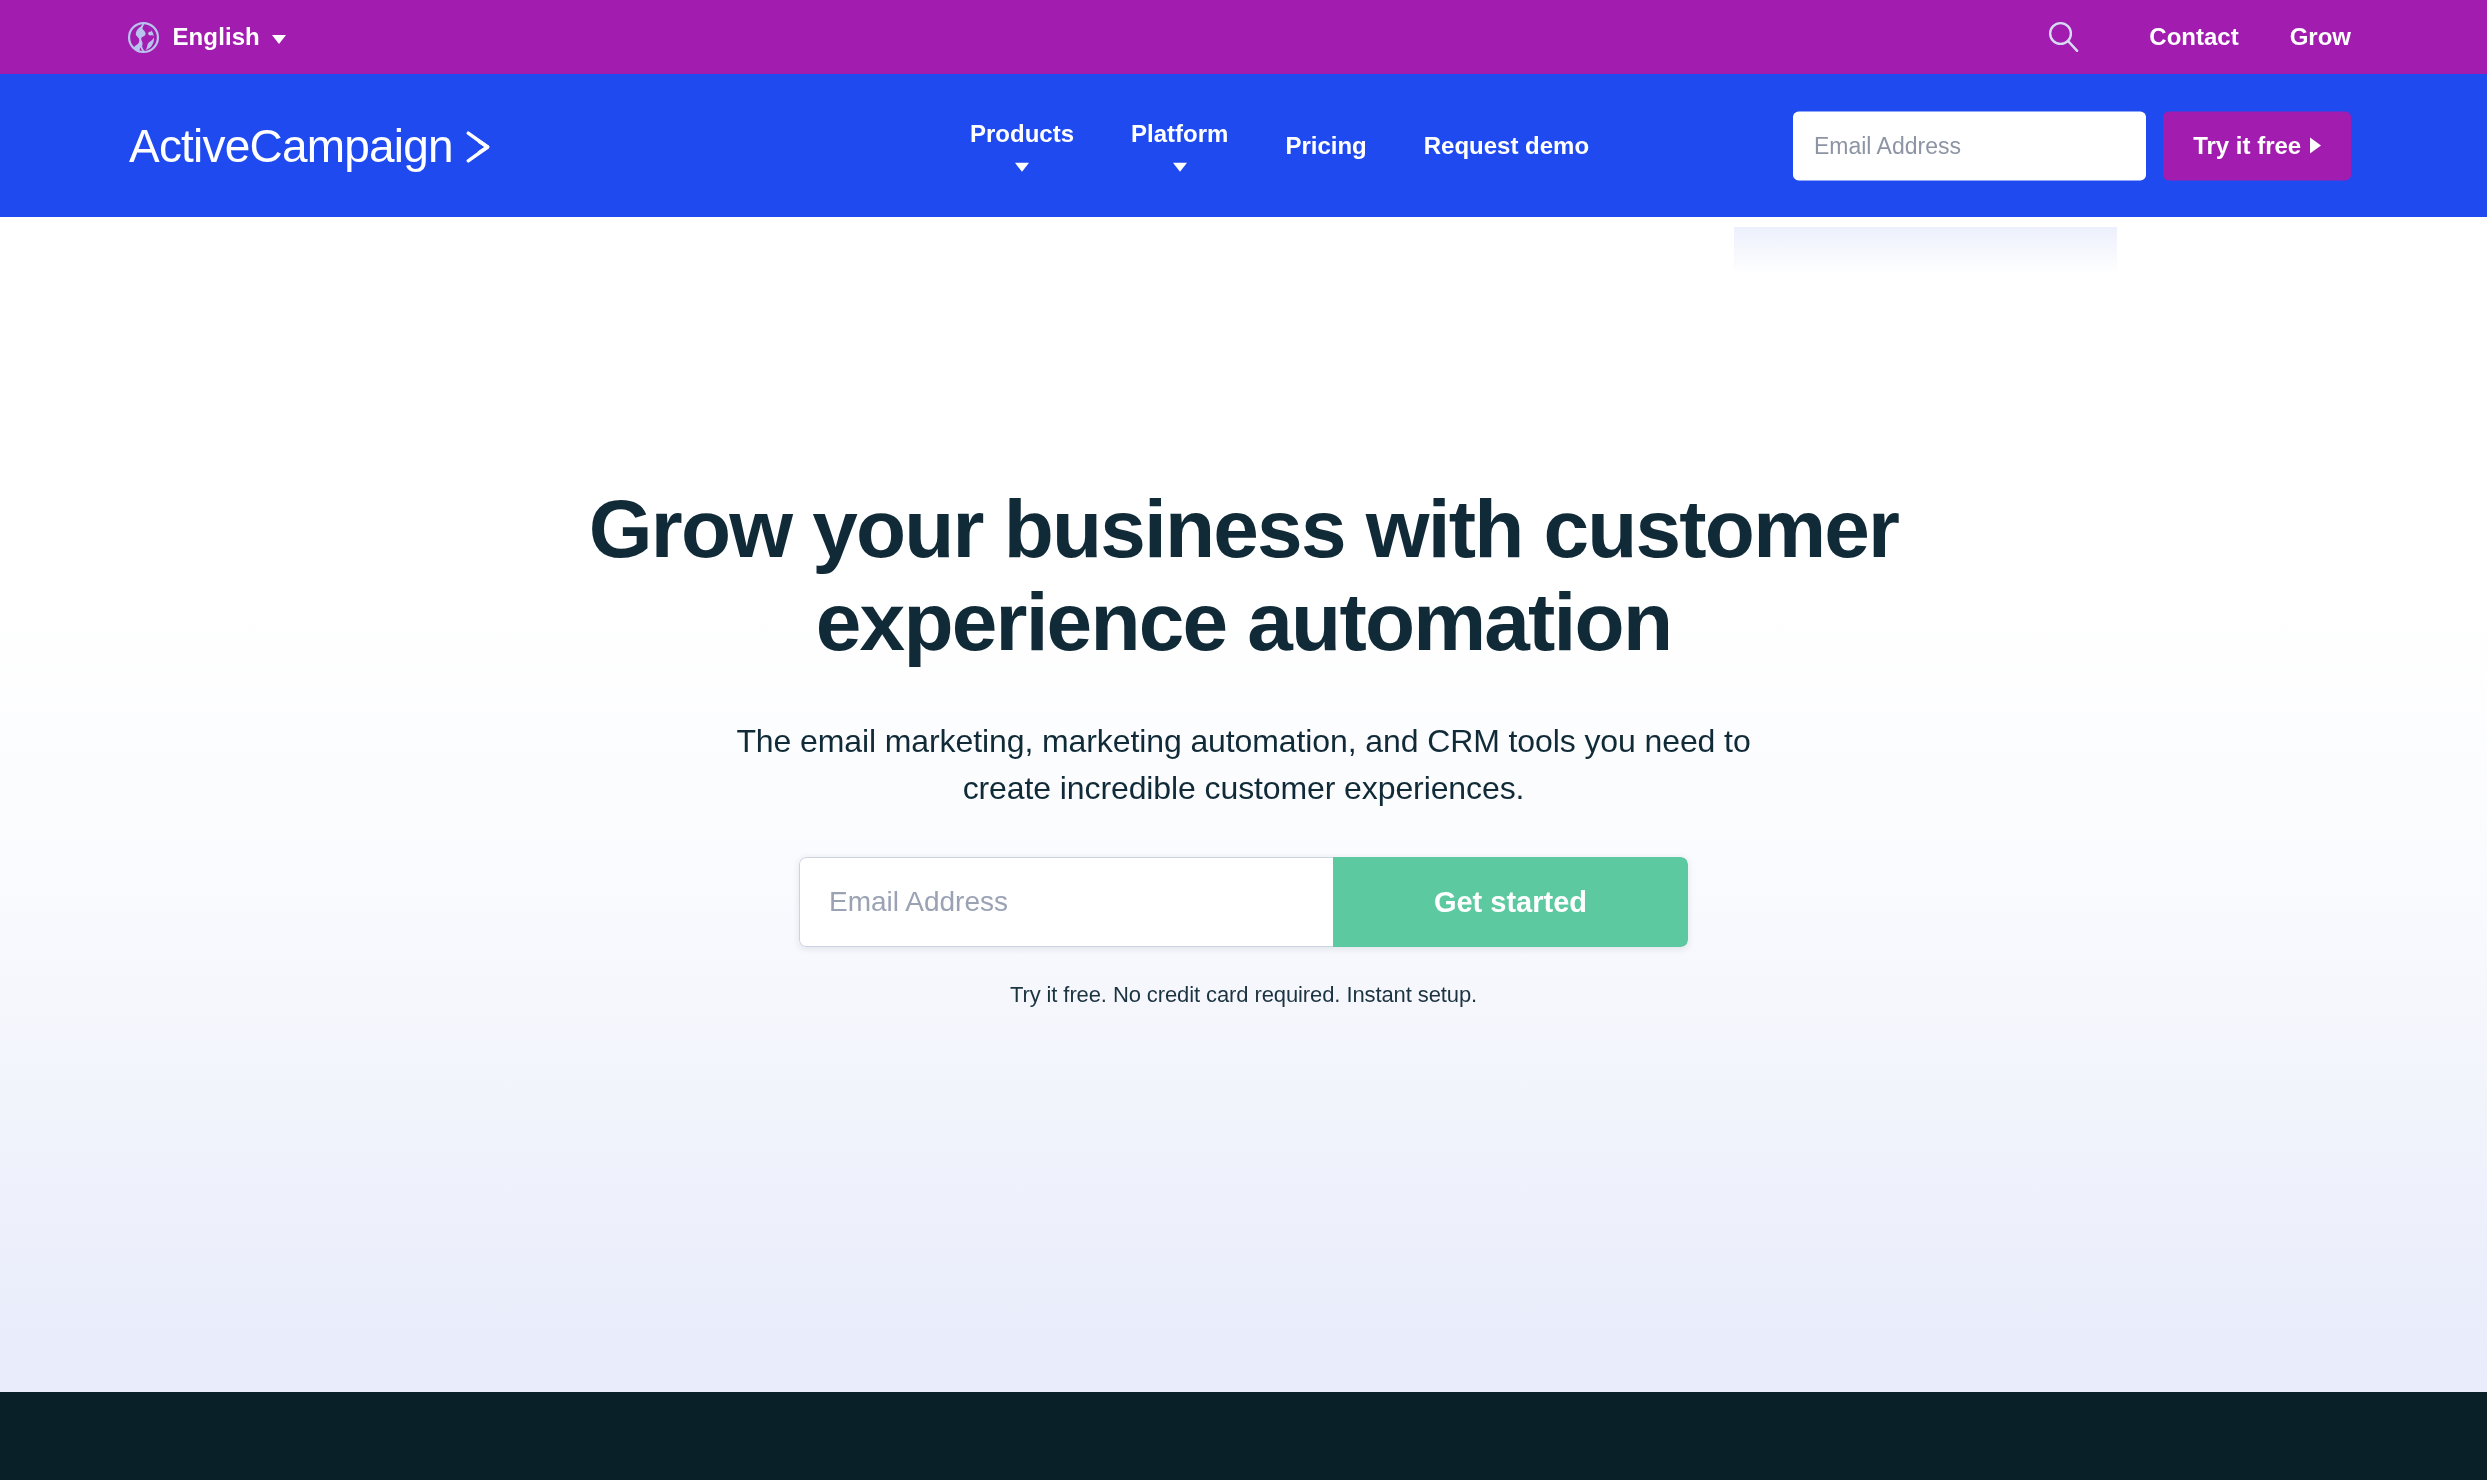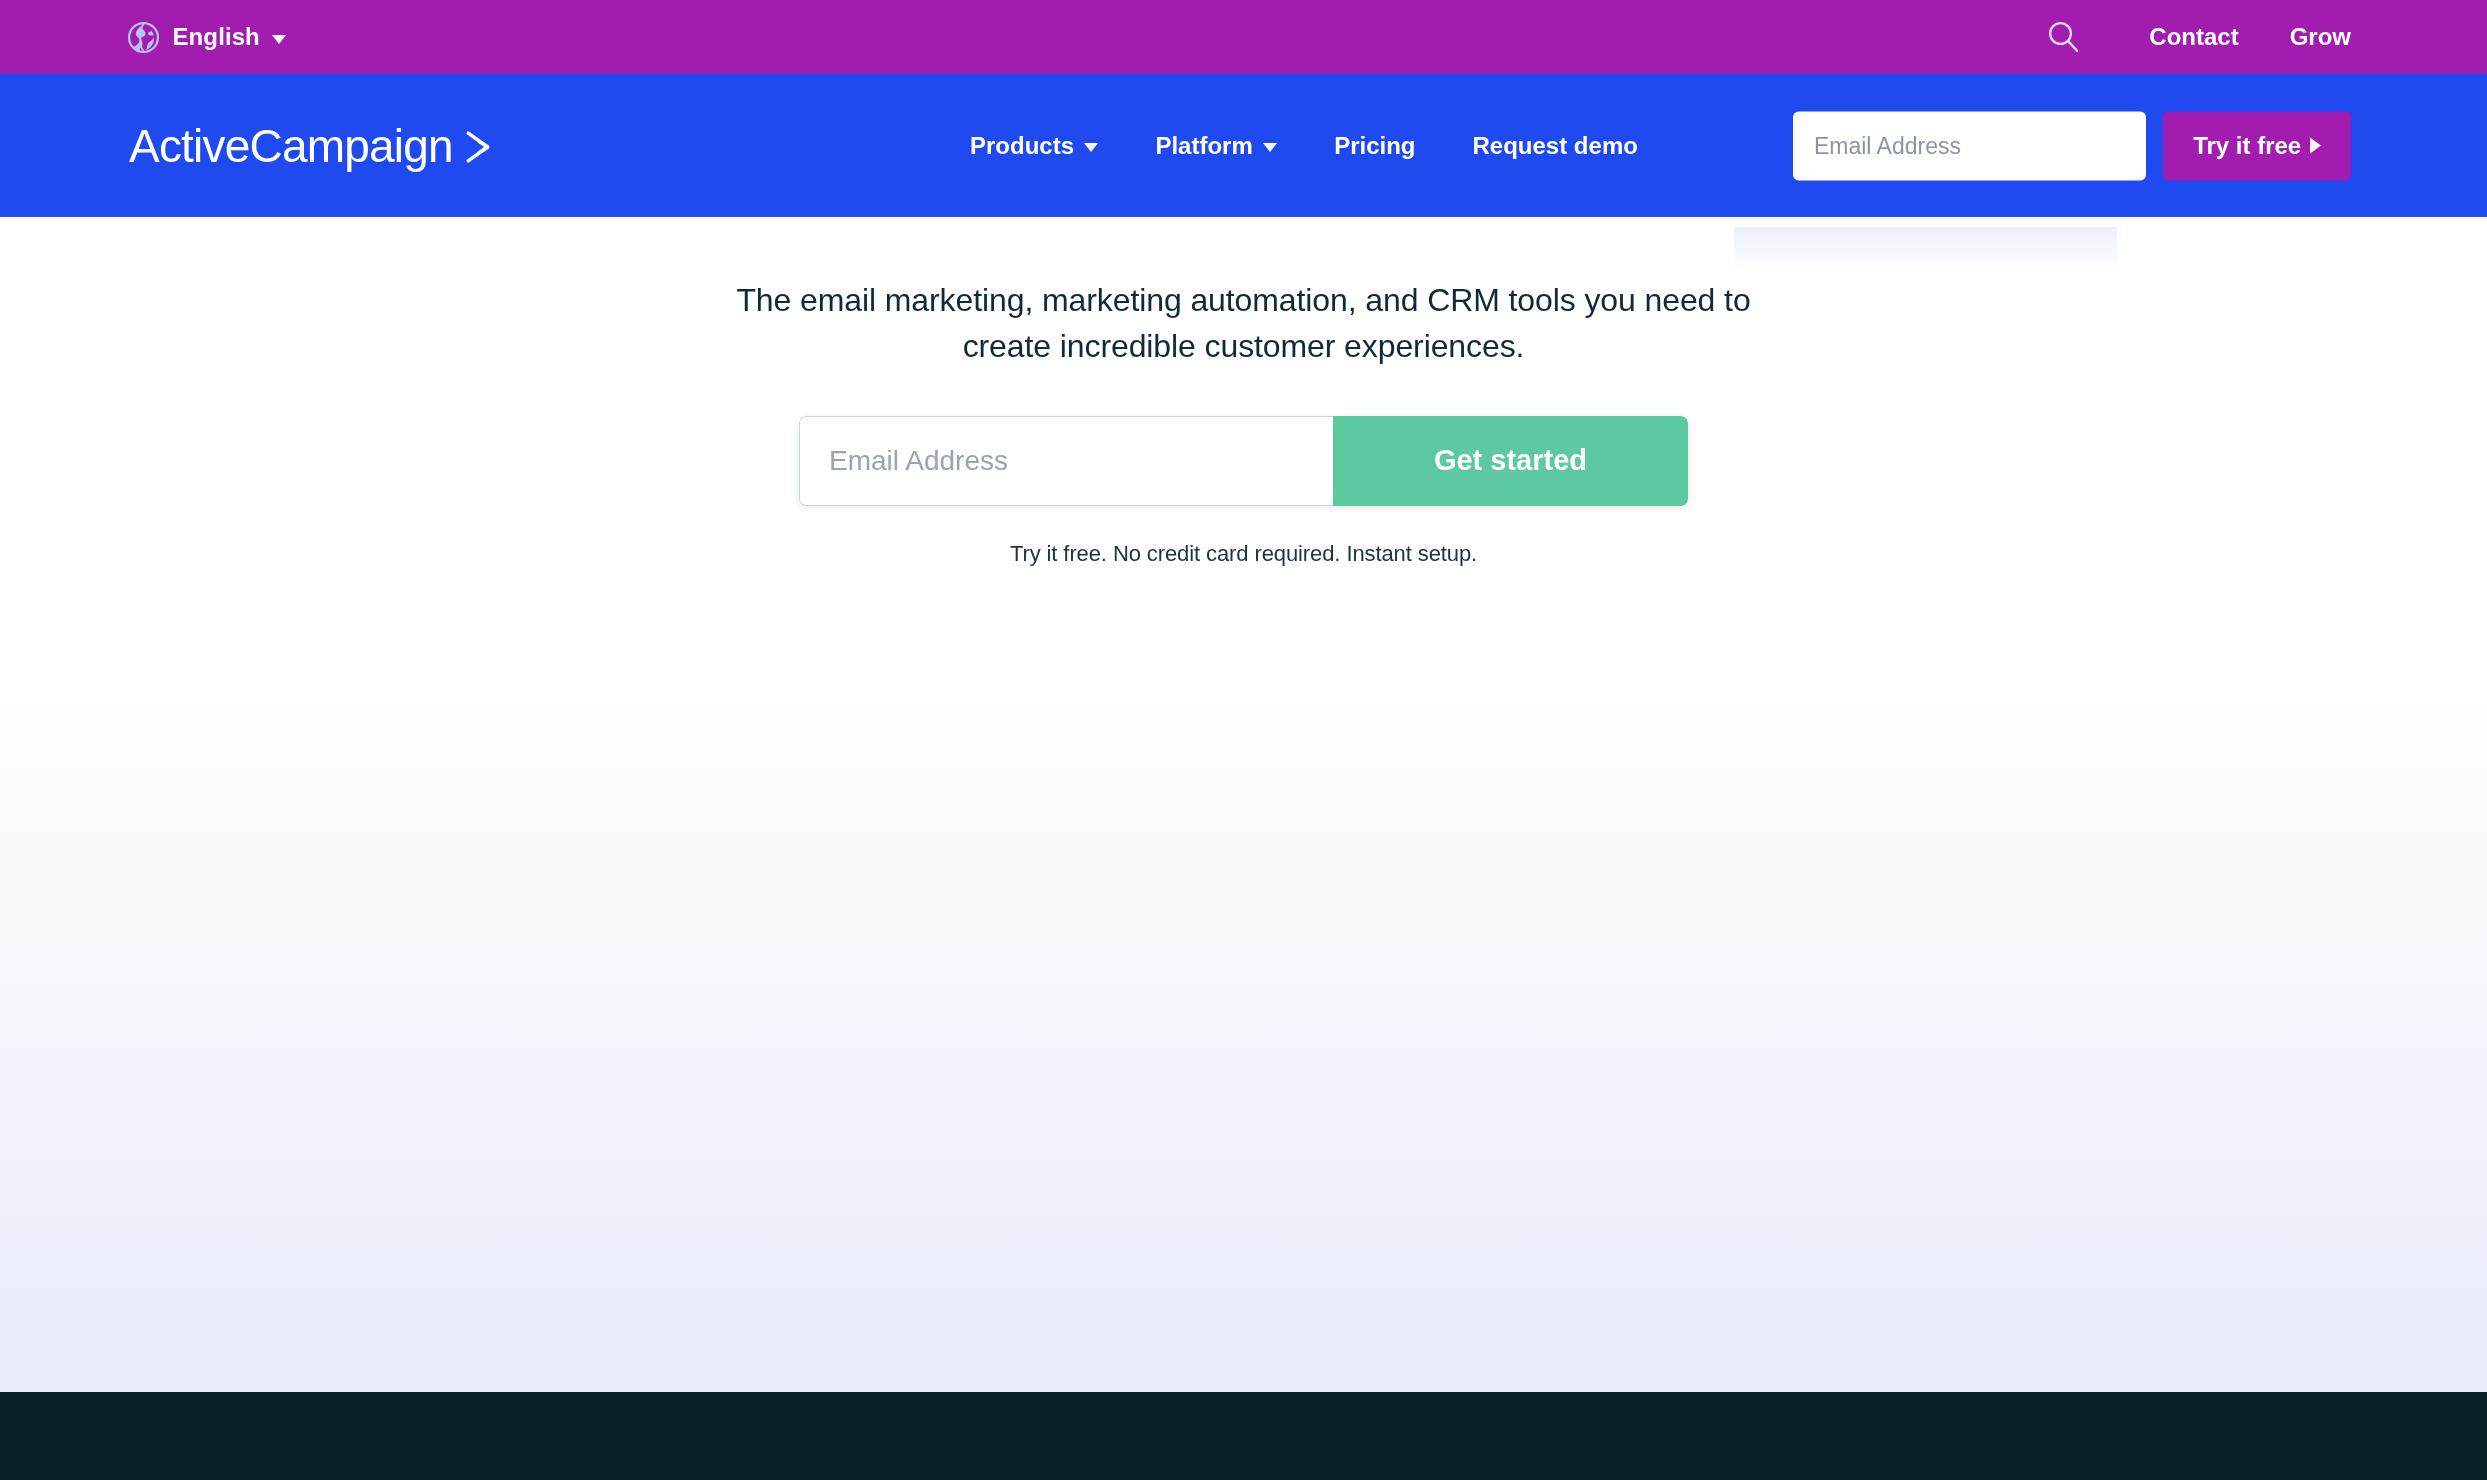--- a/index.html
+++ b/index.html
@@ -102,20 +102,21 @@
   .nav-item {
     display: flex;
     align-items: center;
     gap: 10.4px;
     color: #ffffff;
     font-size: 24px;
     font-weight: 700;
     text-decoration: none;
     cursor: pointer;
     white-space: nowrap;
+    flex-direction: column;
   }
   .nav-item + .nav-item { margin-left: 57px; }
   .nav-caret {
     width: 0; height: 0;
     border-left: 7.6px solid transparent;
     border-right: 7.6px solid transparent;
     border-top: 9px solid #ffffff;
     margin-top: 4.9px;
   }
 
@@ -337,20 +338,24 @@
       <span class="try-arrow"></span>
     </button>
   </div>
 </div>
 
 <div class="nav-shadow"></div>
 
 <section class="hero">
   <div class="hero-inner">
 
+    <h1 class="hero-title">
+      <span>Grow your business with customer</span><br>
+      <span>experience automation</span>
+    </h1>
 
     <p class="hero-sub">
       <span>The email marketing, marketing automation, and CRM tools you need to</span><br>
       <span>create incredible customer experiences.</span>
     </p>
 
     <form class="hero-form">
       <input class="hero-email" type="email" placeholder="Email Address" style="">
       <button class="hero-submit" type="submit">Get started</button>
     </form>

